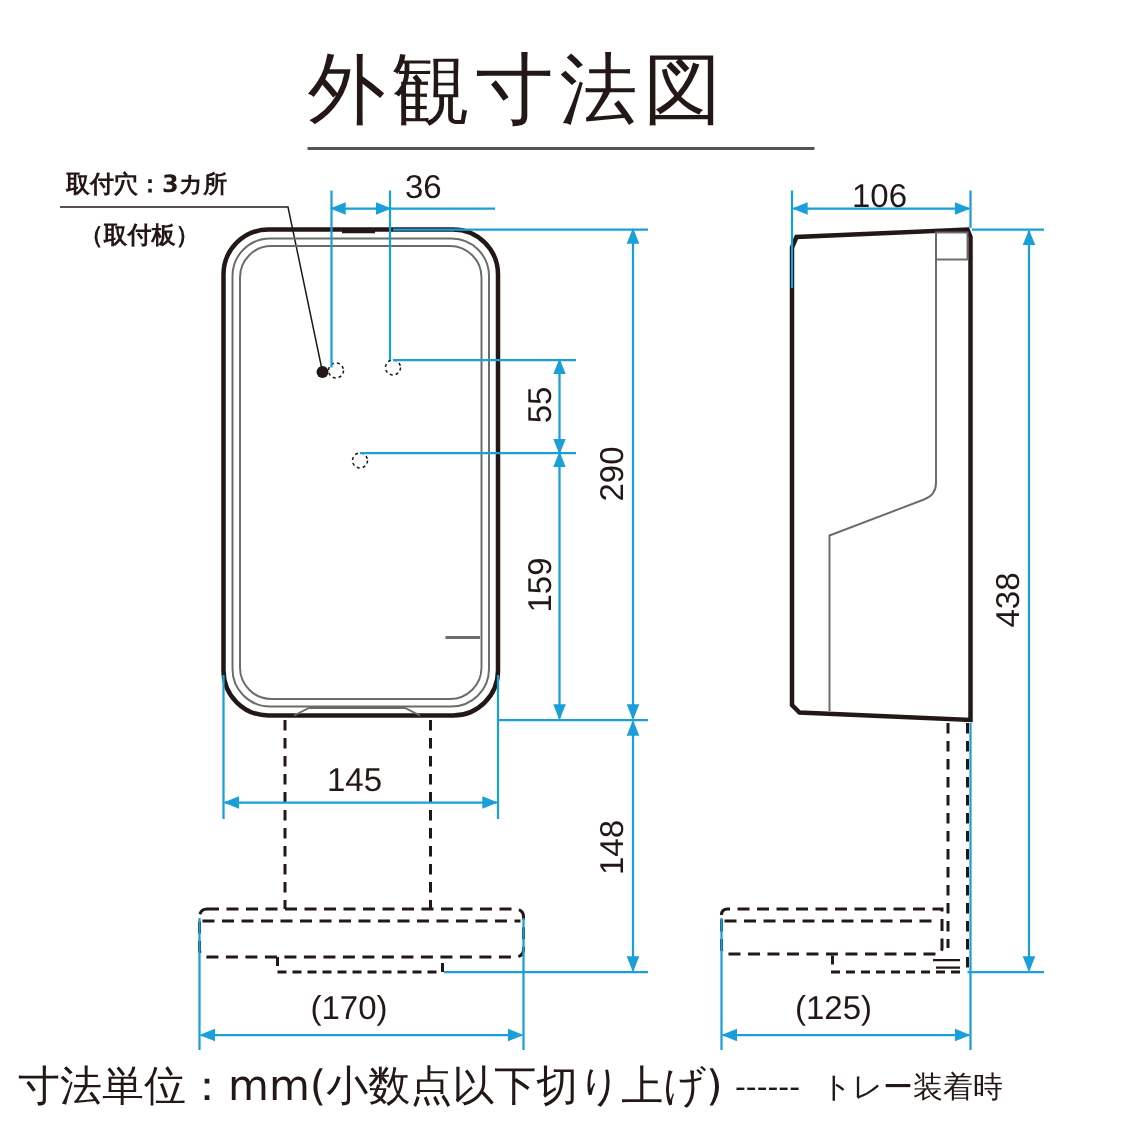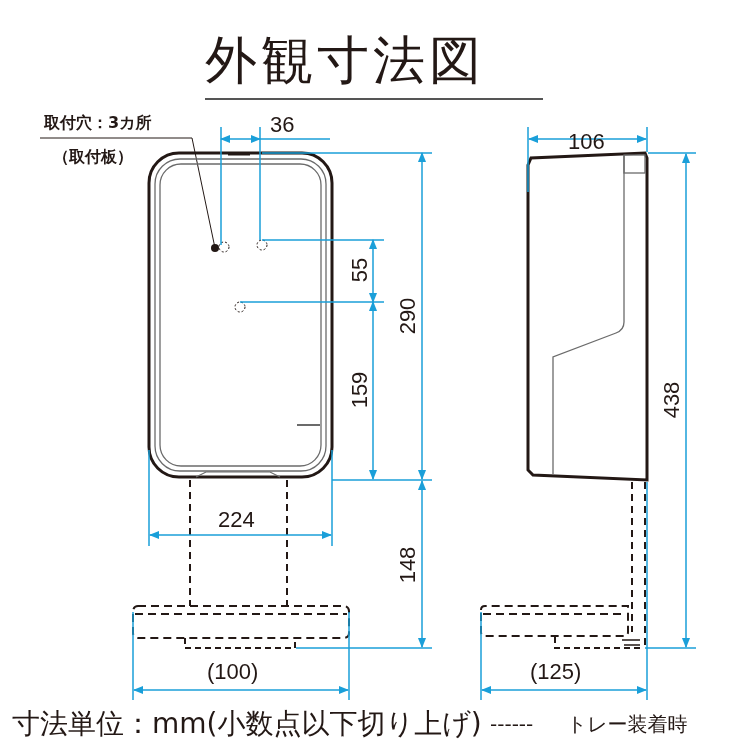--- a/index.html
+++ b/index.html
@@ -114,24 +114,24 @@
     <line x1="647" y1="482" x2="647" y2="700"></line>
     <line x1="481" y1="612" x2="481" y2="700"></line>
     <line x1="482" y1="690" x2="646" y2="690" marker-start="url(#arr)" marker-end="url(#arr)"></line>
   </g>
 </svg>
 
 <div class="dim" style="left:270px; top:113px;">36</div>
 <div class="dim v" style="left:348px; top:258px;">55</div>
 <div class="dim v" style="left:342px; top:378px;">159</div>
 <div class="dim v" style="left:390px; top:304px;">290</div>
-<div class="dim" style="left:218px; top:508px;">224</div>
+<div class="dim" style="left:218px; top:508px;">145</div>
 <div class="dim v" style="left:390px; top:553px;">148</div>
-<div class="dim" style="left:207px; top:660px;">(100)</div>
-<div class="dim" style="left:568px; top:130px;">106</div>
+<div class="dim" style="left:207px; top:660px;">(170)</div>
+<div class="dim" style="left:568px; top:119px;">106</div>
 <div class="dim v" style="left:654px; top:388px;">438</div>
 <div class="dim" style="left:530px; top:660px;">(125)</div>
 
 <div class="footer-left">寸法単位：mm(小数点以下切り上げ)</div>
 <div class="footer-right">
   <span>------</span>
-  <span style="margin-left:27px;">トレー装着時</span>
+  <span style="margin-left:8px;">トレー装着時</span>
 </div>
 
 </body></html>

